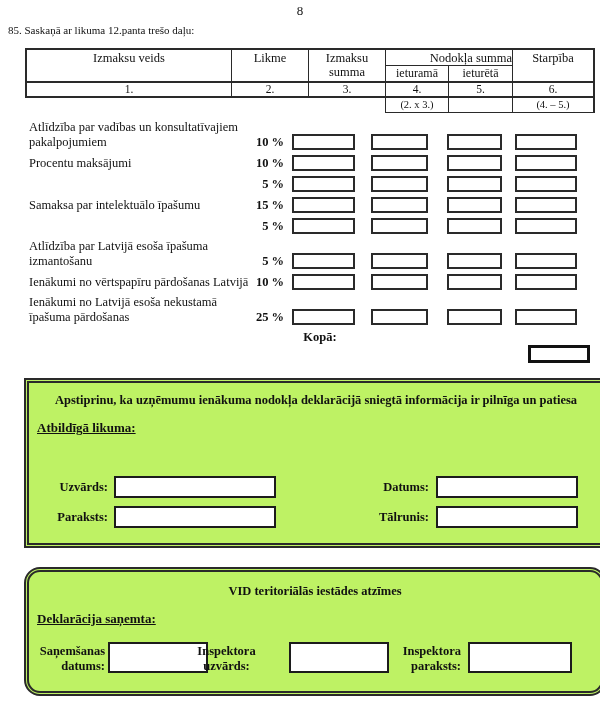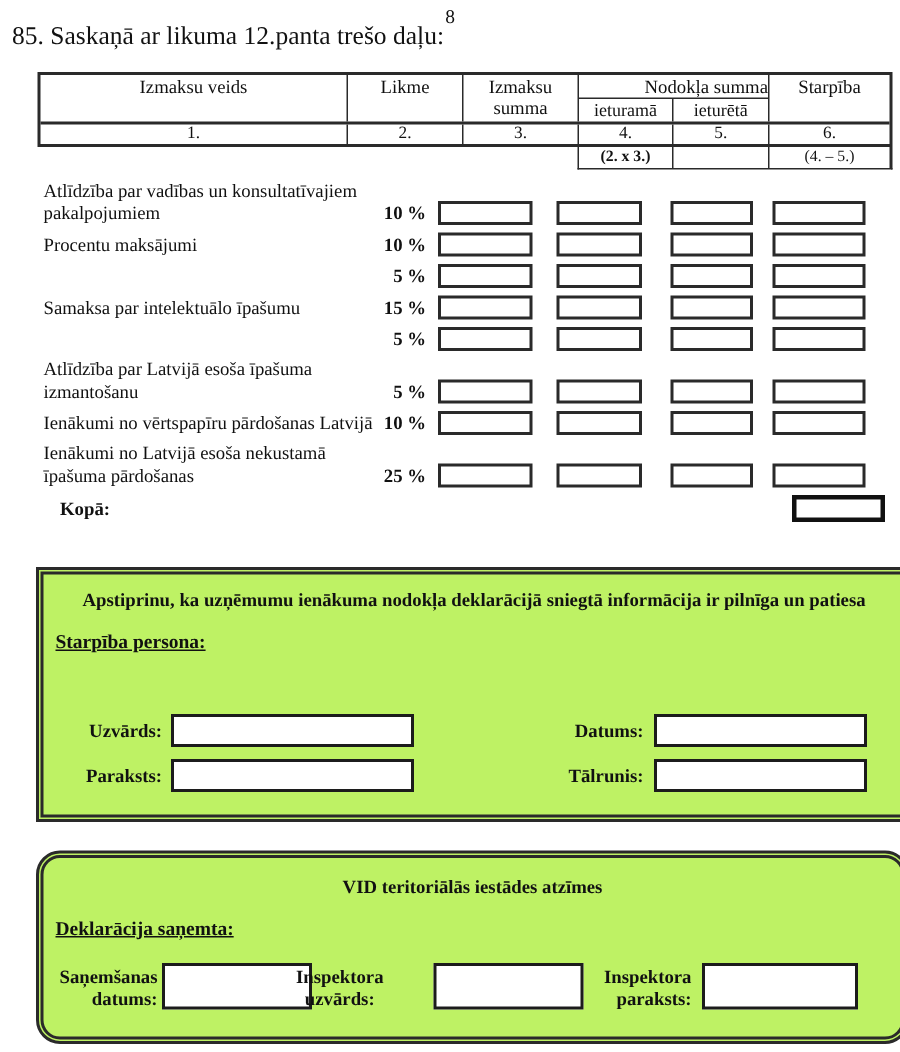--- a/index.html
+++ b/index.html
@@ -5,21 +5,21 @@
   * { margin:0; padding:0; box-sizing:border-box; }
   html,body { width:600px; height:701px; background:#ffffff; overflow:hidden; }
   body {
     position:relative;
     font-family:"Liberation Serif","DejaVu Serif",serif;
     color:#111;
     font-size:12.5px;
   }
 
   .page-number { position:absolute; top:3px; left:0; width:600px; text-align:center; font-size:13px; }
-  .intro-line  { position:absolute; top:14px; left:8px; font-size:17px; }
+  .intro-line  { position:absolute; top:24px; left:8px; font-size:11px; }
 
   
   .tbl { position:absolute; left:25px; top:48px; width:570px; height:50px;
          border:2px solid #2a2a2a; background:#fff; }
   .tbl-top { display:flex; height:31px; }
   .tbl-top .cell { border-right:1px solid #2a2a2a; text-align:center; padding-top:1px; line-height:14px; }
   .c1 { width:205px; } .c2 { width:77px; } .c3 { width:77px; }
   .c45 { width:127px; display:flex; flex-direction:column; }
   .c45 .group { height:15px; border-bottom:1px solid #2a2a2a; text-align:right; line-height:14px; }
   .c45 .subs { flex:1; display:flex; }
@@ -27,33 +27,33 @@
   .sub4 { width:63px; border-right:1px solid #2a2a2a; }
   .sub5 { flex:1; }
   .c6 { flex:1; border-right:none !important; }
   .tbl-nums { display:flex; height:15px; border-top:2px solid #2a2a2a; font-size:11.5px; }
   .tbl-nums div { border-right:1px solid #2a2a2a; text-align:center; line-height:13px; }
   .n1 { width:205px; } .n2 { width:77px; } .n3 { width:77px; }
   .n4 { width:63px; } .n5 { width:64px; } .n6 { flex:1; border-right:none !important; }
   .tbl-formulas { position:absolute; left:385px; top:98px; width:210px; height:15px; display:flex;
                   border:1px solid #2a2a2a; border-top:none; font-size:10.5px; background:#fff; }
   .tbl-formulas div { text-align:center; line-height:13px; border-right:1px solid #2a2a2a; }
-  .f4 { width:63px;font-weight:bold; } .f5 { width:64px; } .f6 { flex:1; border-right:none; }
+  .f4 { width:63px; } .f5 { width:64px; } .f6 { flex:1; border-right:none; }
 
   
   .rows { position:absolute; left:0; top:120px; width:600px; }
   .row { display:flex; align-items:flex-end; margin-bottom:5px; }
   .row-label { margin-left:29px; width:222px; line-height:15px; }
   .row-rate { width:33px; text-align:right; font-weight:bold; line-height:15px; white-space:nowrap; }
   .cellbox { height:16px; border:2px solid #2a2a2a; background:#fff; }
   .b1 { margin-left:8px;  width:63px; }
   .b2 { margin-left:16px; width:57px; }
   .b3 { margin-left:19px; width:55px; }
   .b4 { margin-left:13px; width:62px; }
-  .total-row { display:flex; align-items:center; margin-top:3px; }
+  .total-row { display:flex; align-items:center; margin-top:3px;flex-direction:column; }
   .total-label { margin-left:40px; font-weight:bold; }
   .total-box { margin-left:auto; margin-right:10px; width:62px; height:18px; border:3px solid #111; background:#fff; }
 
   
   .section { position:absolute; left:24px; width:582px; border:5px double #2a2a2a; background:#bef264; }
   .confirm { top:378px; height:170px; }
   .vid     { top:567px; height:129px;border-radius:16px; }
   .statement { margin:10px 14px 0 26px; font-weight:bold; }
   .ul-label { margin:12px 0 0 8px; font-weight:bold; text-decoration:underline; font-size:13px; }
   .fieldlab { position:absolute; font-weight:bold; text-align:right; line-height:15px; }
@@ -184,21 +184,21 @@
     <div class="cellbox b4"></div>
   </div>
 <div class="total-row">
       <div class="total-label">Kopā:</div>
       <div class="total-box"></div>
     </div>
   </div>
 
 <div class="section confirm">
   <div class="statement">Apstiprinu, ka uzņēmumu ienākuma nodokļa deklarācijā sniegtā informācija ir pilnīga un patiesa</div>
-  <div class="ul-label">Starpība persona:</div>
+  <div class="ul-label">Atbildīgā likuma:</div>
   <div class="fieldlab cf-surname-lab">Uzvārds:</div>
   <div class="fieldbox cf-surname-box"></div>
   <div class="fieldlab cf-date-lab">Datums:</div>
   <div class="fieldbox cf-date-box"></div>
   <div class="fieldlab cf-sign-lab">Paraksts:</div>
   <div class="fieldbox cf-sign-box"></div>
   <div class="fieldlab cf-phone-lab">Tālrunis:</div>
   <div class="fieldbox cf-phone-box"></div>
 </div>
 

